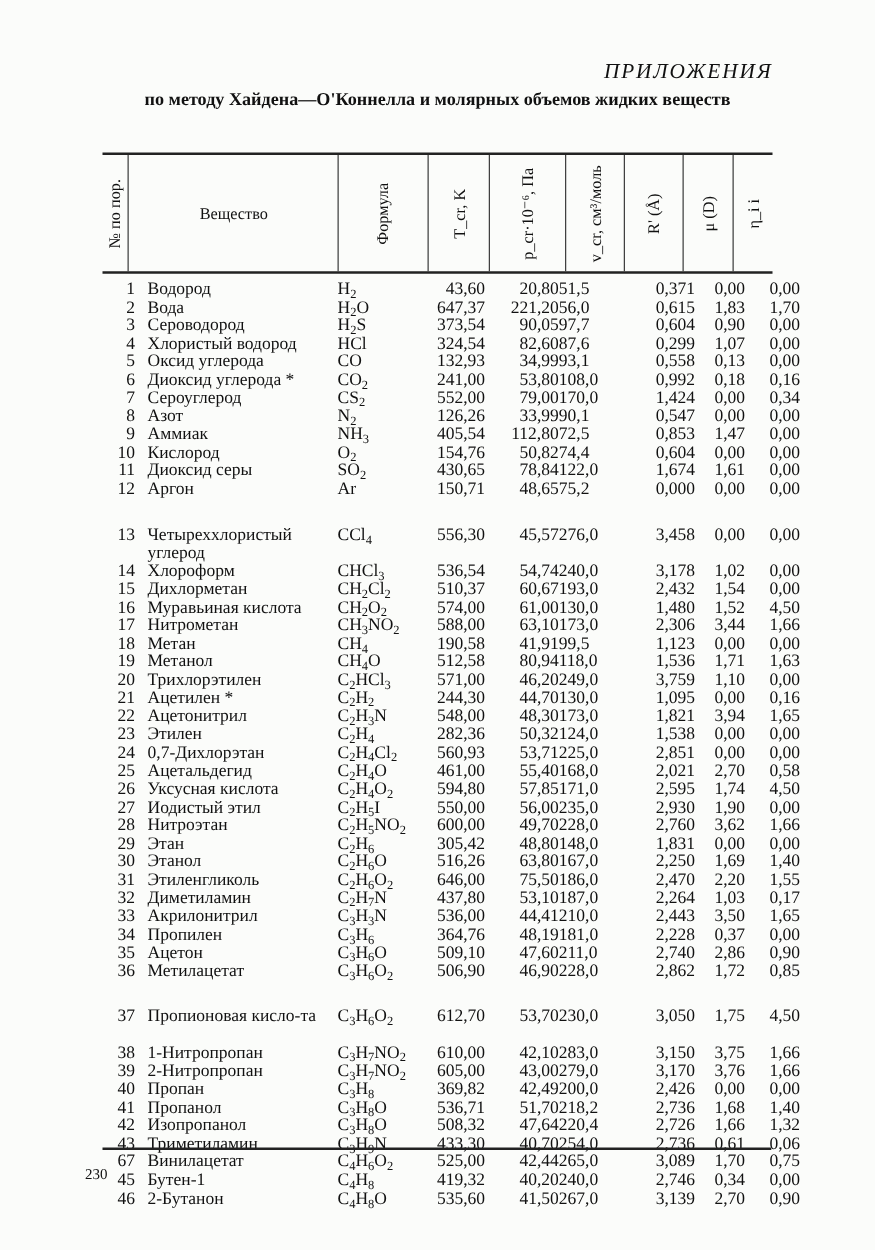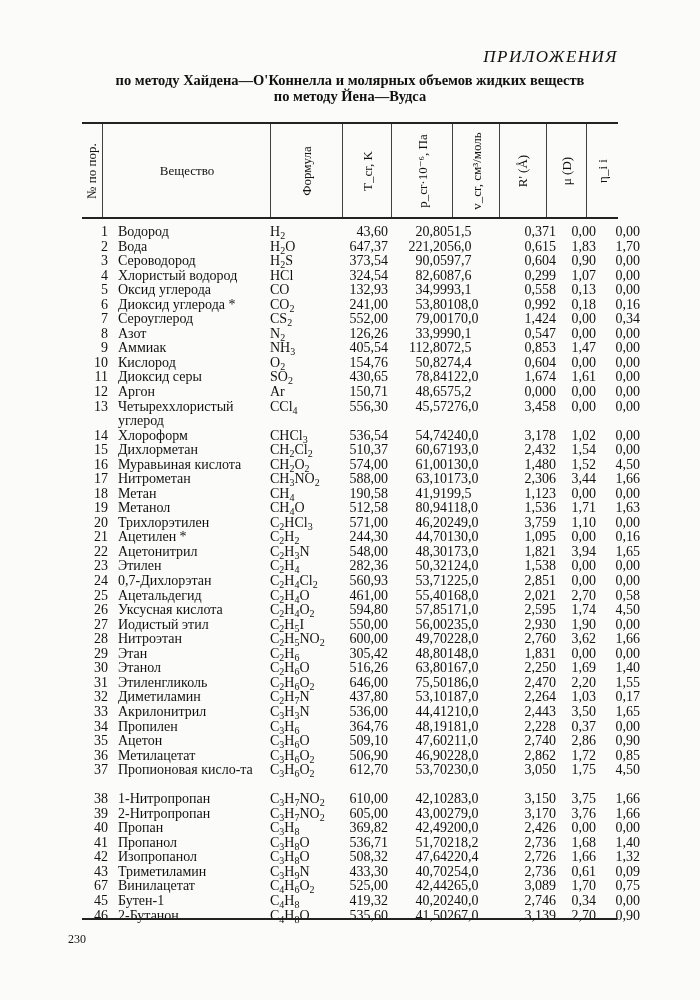--- a/index.html
+++ b/index.html
@@ -27,42 +27,41 @@
     font-size: 13px;
   }
   .hcell.vl { border-left: 1px solid #404040; }
   .rot {
     transform: rotate(-90deg); white-space: nowrap; display: inline-block;
   }
   .rows { position: absolute; left: 82px; top: 225px; width: 540px; }
   .row {
     position: relative; height: 14.55px; font-size: 14px; line-height: 14.55px; white-space: nowrap;
   }
-  .row.tall { height: 29px; }
+  .row.tall { height: 29px; margin-top: 22px; }
   .c { position: absolute; top: 0; }
   .c-num { left: 0; width: 26px; text-align: right; }
   .c-name { left: 36px; width: 150px; white-space: normal; line-height: 14.55px; }
   .c-form { left: 188px; }
   .c-t { left: 232px; width: 74px; text-align: right; }
   .c-p { left: 306px; width: 59px; text-align: right; }
   .c-v { left: 365px; width: 60px; text-align: left; }
   .c-r { left: 425px; width: 49px; text-align: right; }
   .c-mu { left: 474px; width: 40px; text-align: right; }
   .c-eta { left: 514px; width: 44px; text-align: right; }
   sub { font-size: 10px; vertical-align: -3px; line-height: 0; }
   .page-number { position: absolute; left: 68px; top: 932px; font-size: 12px; text-align: right; }
 </style>
 </head>
 <body>
 
 <div class="appendix-header">ПРИЛОЖЕНИЯ</div>
 
 <div class="title">
   <div>по методу Хайдена—О'Коннелла и молярных объемов жидких веществ</div>
-  <div>по методу Йена—Вудса</div>
 </div>
 
 <div class="rule-top"></div>
 
 <div class="head">
   <div class="hcell" style="left:0;width:20px;">
       <span class="rot">№ по пор.</span>
     </div>
   <div class="hcell vl" style="left:20px;width:168px;">
       <span>Вещество</span>
@@ -557,21 +556,21 @@
     </div>
     <div class="row">
       <span class="c c-num">43</span>
       <span class="c c-name">Триметиламин</span>
       <span class="c c-form">C<sub>3</sub>H<sub>9</sub>N</span>
       <span class="c c-t">433,30</span>
       <span class="c c-p">40,70</span>
       <span class="c c-v">254,0</span>
       <span class="c c-r">2,736</span>
       <span class="c c-mu">0,61</span>
-      <span class="c c-eta">0,09</span>
+      <span class="c c-eta">0,06</span>
     </div>
     <div class="row">
       <span class="c c-num">67</span>
       <span class="c c-name">Винилацетат</span>
       <span class="c c-form">C<sub>4</sub>H<sub>6</sub>O<sub>2</sub></span>
       <span class="c c-t">525,00</span>
       <span class="c c-p">42,44</span>
       <span class="c c-v">265,0</span>
       <span class="c c-r">3,089</span>
       <span class="c c-mu">1,70</span>

